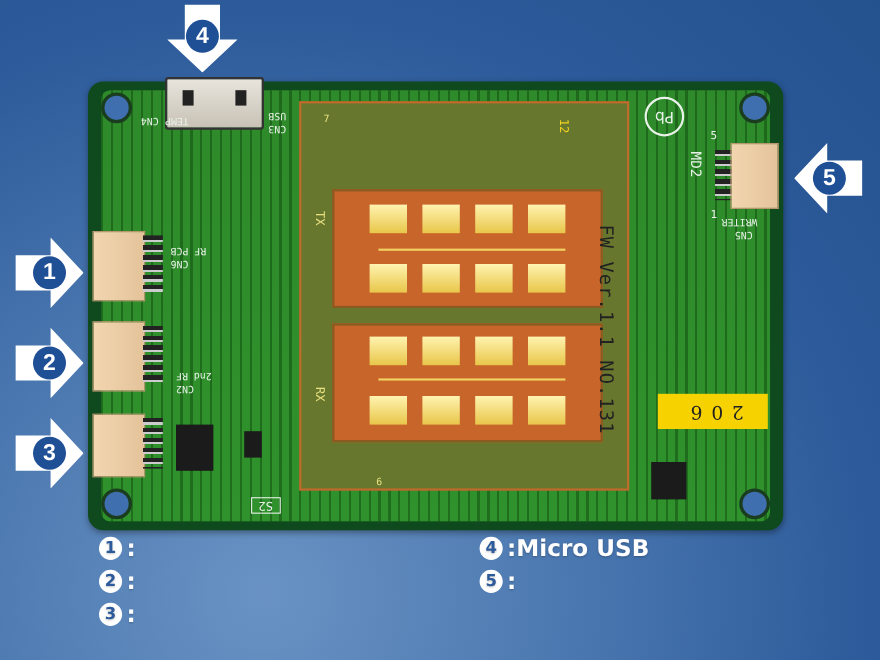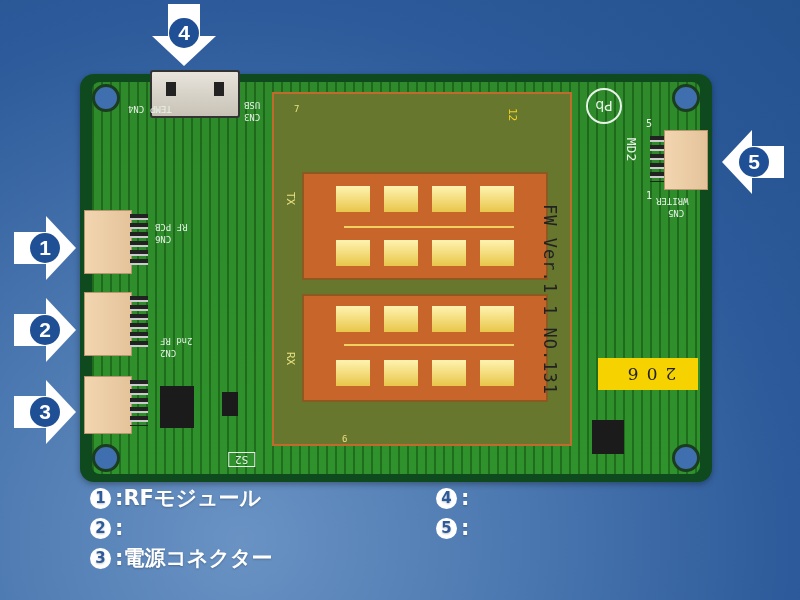--- a/index.html
+++ b/index.html
@@ -143,34 +143,33 @@
   <svg width="62" height="64">
       <polygon points="62,16 30,16 30,0 0,32 30,64 30,48 62,48" fill="#fff"></polygon>
     </svg>
   <div class="num" style="left:17px;top:17px;">5</div>
 </div>
 
 <div class="legend" style="left:90px;top:483px;">
   <div class="row">
     <span class="circ">1</span>
     <span>:</span>
-    <span>RFモジュール</span>
   </div>
   <div class="row">
     <span class="circ">2</span>
     <span>:</span>
   </div>
   <div class="row">
     <span class="circ">3</span>
     <span>:</span>
-    <span>電源コネクター</span>
   </div>
 </div>
 <div class="legend" style="left:436px;top:483px;">
   <div class="row">
     <span class="circ">4</span>
     <span>:</span>
+    <span>Micro USB</span>
   </div>
   <div class="row">
     <span class="circ">5</span>
     <span>:</span>
   </div>
 </div>
 
 </body></html>

